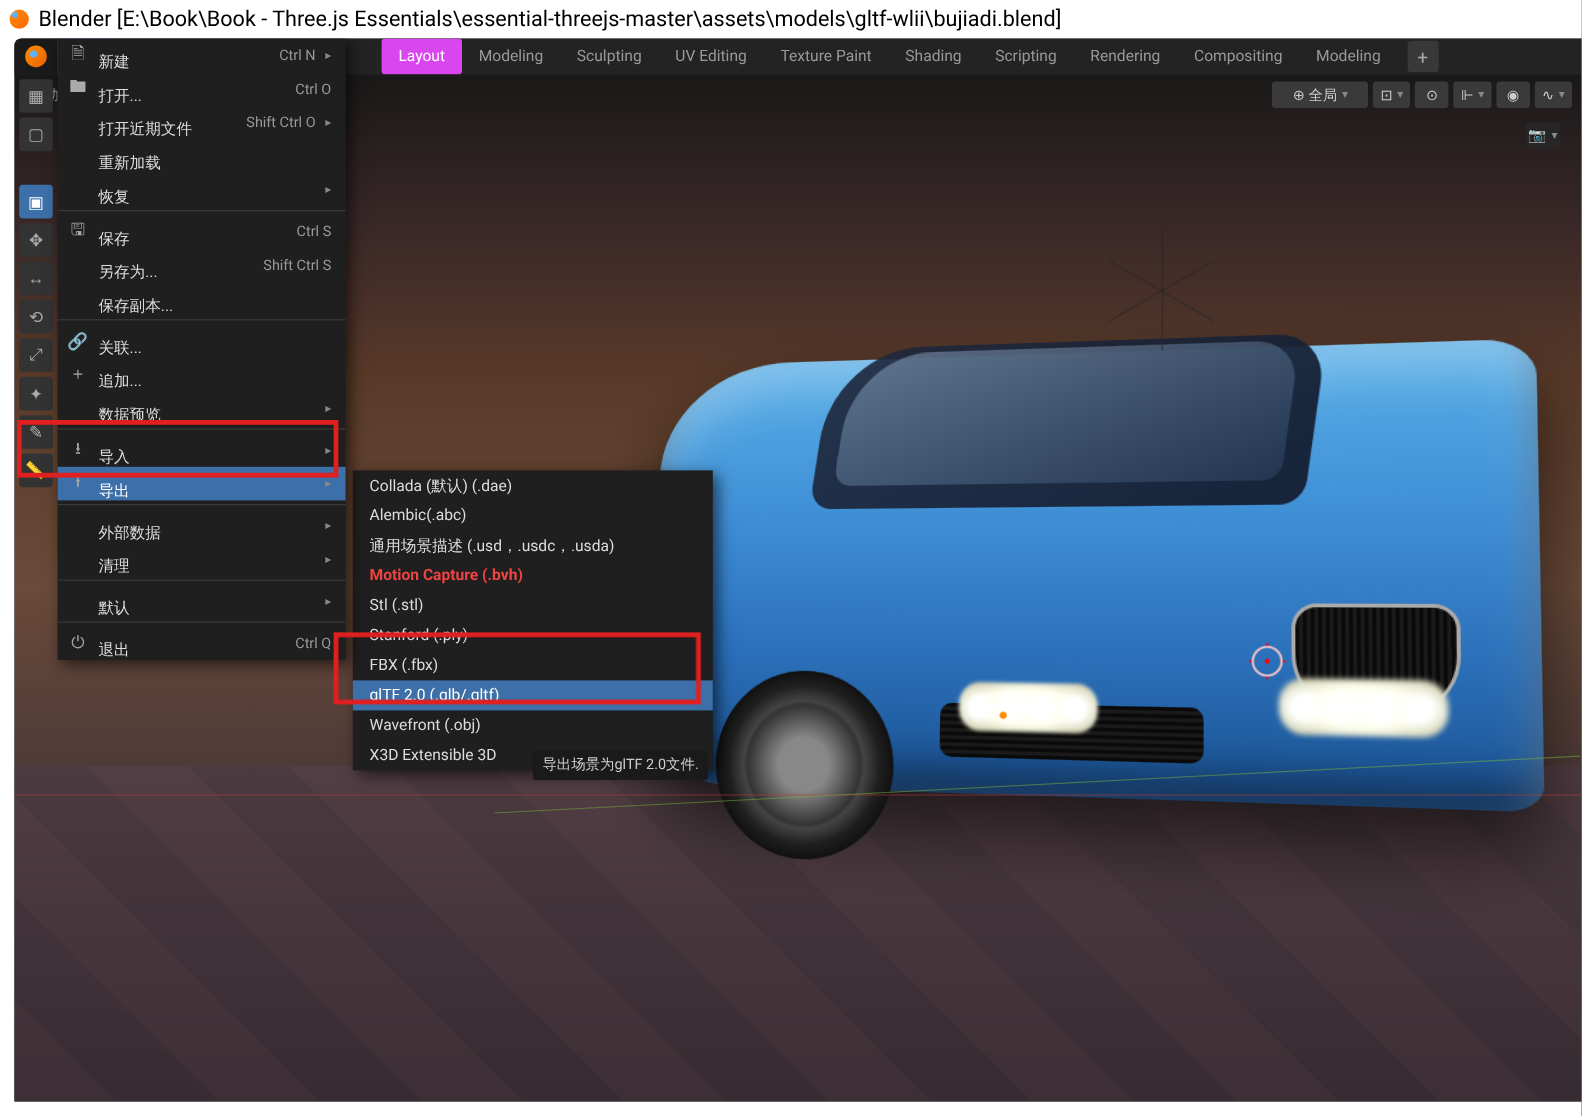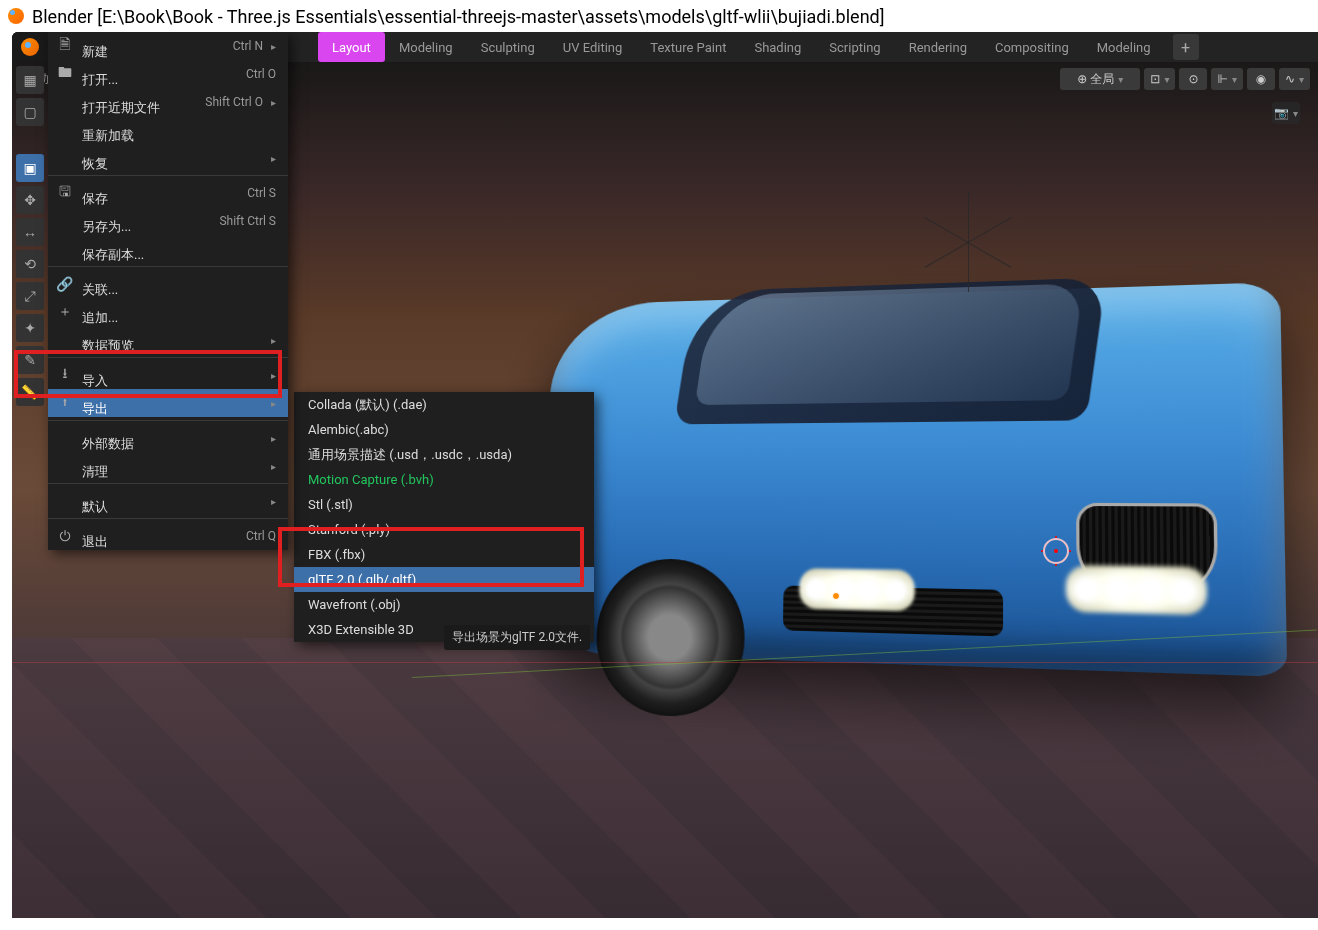--- a/index.html
+++ b/index.html
@@ -47,21 +47,21 @@
   .fm-label{flex:1;margin-top:11px;}
   .fm-shortcut{color:#999;font-size:12px;}
   .fm-arrow{color:#888;font-size:10px;}
   .fm-sep{height:1px;background:#3a3a3a;margin:3px 0;}
   .red-box{border:4px solid #e02020;position:absolute;z-index:200;pointer-events:none;}
   .rb1{top:350px;left:14px;width:268px;height:48px;}
   .rb2{top:527px;left:278px;width:306px;height:60px;}
   .submenu{position:absolute;top:360px;left:282px;width:300px;background:#1f1f1f;box-shadow:4px 4px 12px rgba(0,0,0,0.6);z-index:90;}
   .sm-item{display:flex;align-items:center;height:25px;padding:4px 14px;color:#ddd;font-size:13px;cursor:pointer;}
   .sm-item.highlighted{background:#3d6fa8;color:#fff;}
-  .sm-item.disabled{color:#22c55e;}
+  .sm-item.disabled{color:#ef4444;font-weight:bold;}
   .tooltip{position:absolute;top:593px;left:432px;background:#1a1a1a;color:#ccc;font-size:12px;padding:4px 8px;border-radius:3px;z-index:250;}
   .left-toolbar{position:absolute;top:30px;left:0;width:36px;height:calc(100% - 30px);display:flex;flex-direction:column;gap:4px;padding:4px;z-index:10;}
   .lt-btn{width:28px;height:28px;background:#333;border-radius:3px;display:flex;align-items:center;justify-content:center;color:#aaa;font-size:14px;cursor:pointer;}
   .lt-btn.active{background:#3d6fa8;color:#fff;}
   .vp-overlay{position:absolute;top:40px;right:18px;display:flex;gap:4px;z-index:5;}
   .vp-ov-btn{width:28px;height:22px;background:rgba(40,40,40,0.8);border-radius:3px;display:flex;align-items:center;justify-content:center;color:#aaa;font-size:12px;cursor:pointer;}
   .orange-dot{position:absolute;top:530px;left:820px;width:8px;height:8px;background:#ff8c00;border-radius:50%;border:1px solid #fff;z-index:15;}
   .cursor-target{position:absolute;top:475px;left:1030px;width:28px;height:28px;z-index:15;}
   .cursor-target::before{content:'';position:absolute;top:50%;left:50%;width:22px;height:22px;border:2px solid rgba(255,200,200,0.9);border-radius:50%;transform:translate(-50%,-50%);}
   .cursor-target::after{content:'';position:absolute;top:50%;left:50%;width:4px;height:4px;background:#f00;border-radius:50%;transform:translate(-50%,-50%);box-shadow:0 -14px 0 -1px #f00,0 14px 0 -1px #f00,-14px 0 0 -1px #f00,14px 0 0 -1px #f00;}

